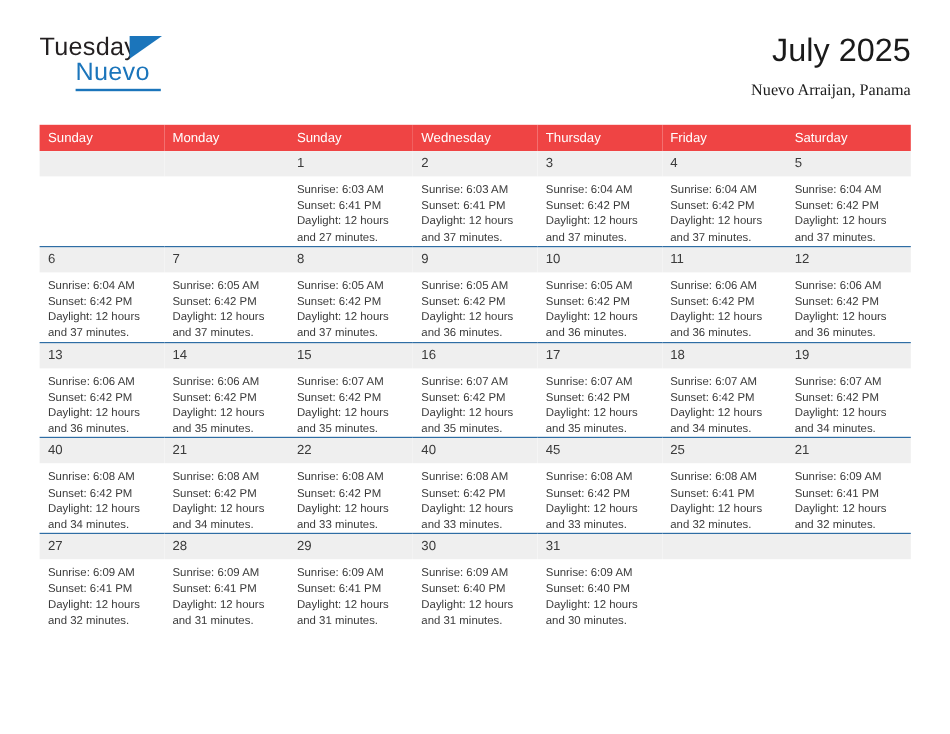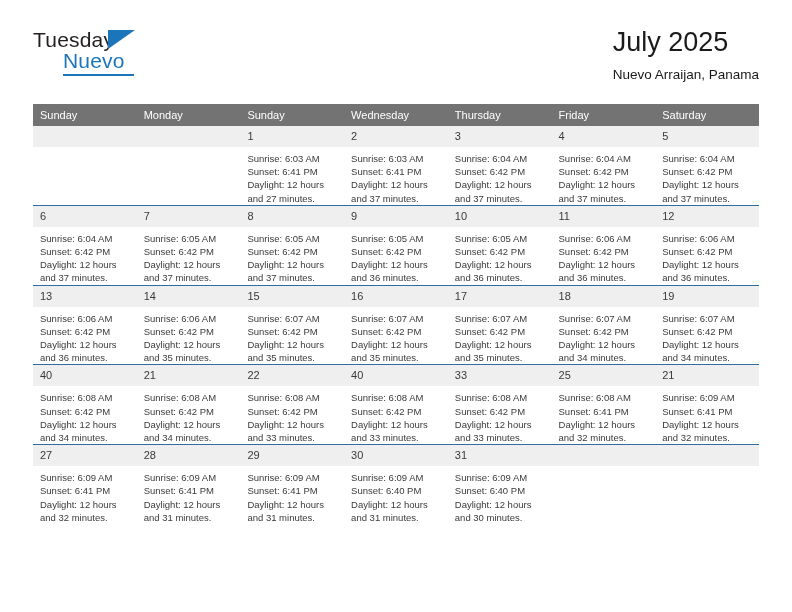--- a/index.html
+++ b/index.html
@@ -68,46 +68,48 @@
     top: 48px;
     width: 71px;
     height: 2px;
     background: #1b75bb;
   }
 
   .title-block {
     position: absolute;
     right: 0;
     top: 0;
+    text-align: right;
   }
   .cal-title {
     font-size: 27px;
     color: #1a1a1a;
     line-height: 32px;
     white-space: nowrap;
   }
   .cal-subtitle {
     font-size: 13.5px;
     color: #1a1a1a;
     line-height: 20px;
     margin-top: 7px;
     white-space: nowrap;
+    font-family: Liberation Serif, serif;
   }
 
   
   .calendar {
     position: absolute;
     left: 33px;
     top: 104px;
     width: 726px;
     border-collapse: collapse;
     table-layout: fixed;
   }
   .calendar th {
-    background: #737373;
+    background: #ef4444;
     color: #ffffff;
     font-size: 11px;
     font-weight: normal;
     text-align: left;
     padding: 5px 0 5px 7px;
     height: 12px;
     border: none;
   }
   .calendar td {
     vertical-align: top;
@@ -402,21 +404,21 @@
         <td>
           <div class="daynum">40</div>
           <div class="cellbody">
             <div>Sunrise: 6:08 AM</div>
             <div>Sunset: 6:42 PM</div>
             <div>Daylight: 12 hours</div>
             <div>and 33 minutes.</div>
           </div>
         </td>
         <td>
-          <div class="daynum">33</div>
+          <div class="daynum">45</div>
           <div class="cellbody">
             <div>Sunrise: 6:08 AM</div>
             <div>Sunset: 6:42 PM</div>
             <div>Daylight: 12 hours</div>
             <div>and 33 minutes.</div>
           </div>
         </td>
         <td>
           <div class="daynum">25</div>
           <div class="cellbody">

